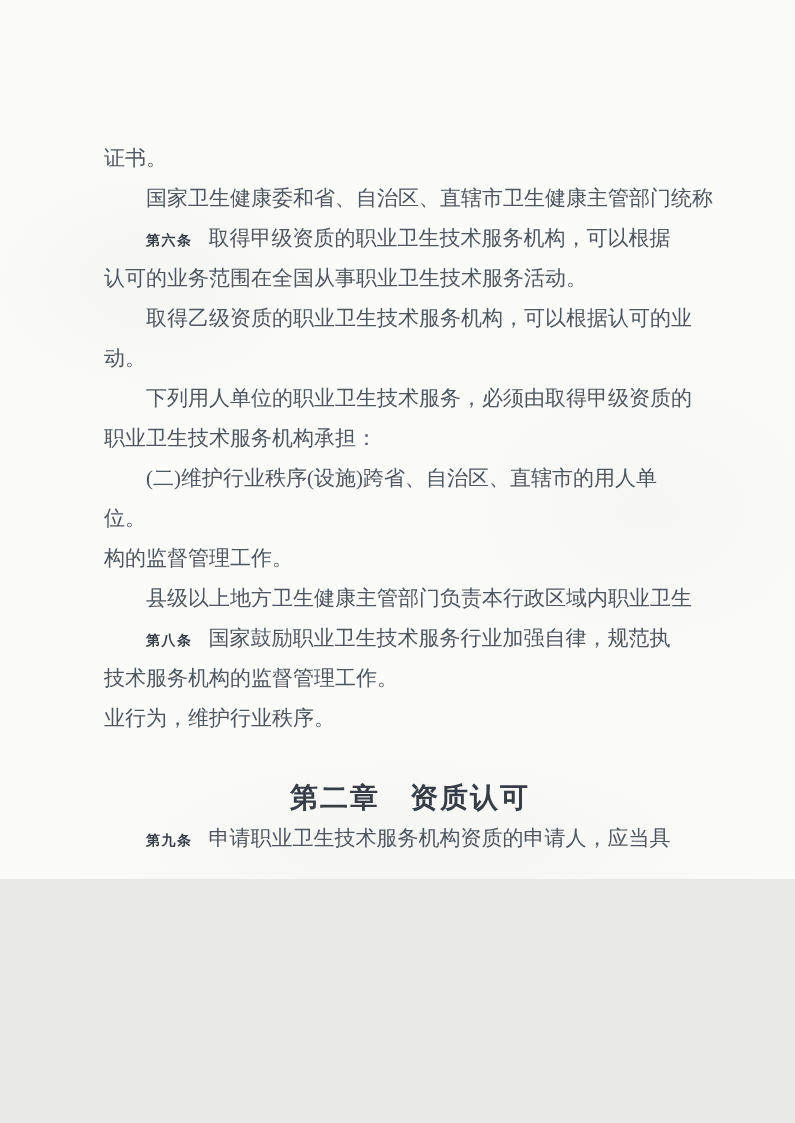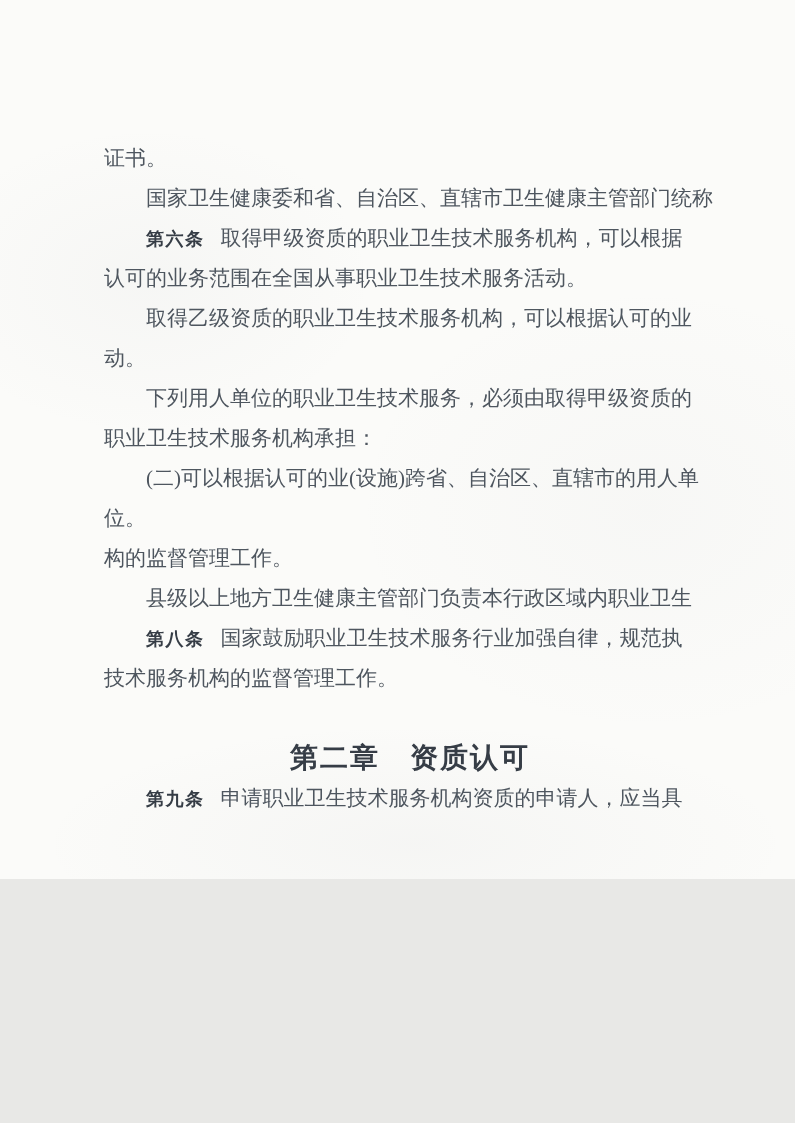--- a/index.html
+++ b/index.html
@@ -32,21 +32,21 @@
     height: 40px;
     line-height: 40px;
     font-size: 21px;
     letter-spacing: 0px;
     white-space: nowrap;
   }
   .line.indent { padding-left: 42px; }
   .term {
     font-family: "Liberation Sans", "DejaVu Sans", sans-serif;
     font-weight: 700;
-    font-size: 18px;
+    font-size: 14px;
     letter-spacing: 1.5px;
     color: #363d46;
     margin-right: 16px;
   }
   .chapter {
     margin-top: 40px;
     height: 40px;
     line-height: 40px;
     text-align: center;
     font-family: "Liberation Sans", "DejaVu Sans", sans-serif;
@@ -87,29 +87,30 @@
 
     <div class="line indent"><b class="term">第六条</b><span>取得甲级资质的职业卫生技术服务机构，可以根据</span></div>
     <div class="line"><span>认可的业务范围在全国从事职业卫生技术服务活动。</span></div>
 
     <div class="line indent"><span>取得乙级资质的职业卫生技术服务机构，可以根据认可的业</span></div>
     <div class="line"><span>动。</span></div>
 
     <div class="line indent"><span>下列用人单位的职业卫生技术服务，必须由取得甲级资质的</span></div>
     <div class="line"><span>职业卫生技术服务机构承担：</span></div>
 
-    <div class="line indent"><span>(二)可以根据认可的业(设施)跨省、自治区、直辖市的用人单</span></div>
+    <div class="line indent"><span>(二)维护行业秩序(设施)跨省、自治区、直辖市的用人单</span></div>
     <div class="line"><span>位。</span></div>
 
     <div class="line"><span>构的监督管理工作。</span></div>
 
     <div class="line indent"><span>县级以上地方卫生健康主管部门负责本行政区域内职业卫生</span></div>
     <div class="line indent"><b class="term">第八条</b><span>国家鼓励职业卫生技术服务行业加强自律，规范执</span></div>
 
     <div class="line"><span>技术服务机构的监督管理工作。</span></div>
+    <div class="line"><span>业行为，维护行业秩序。</span></div>
 
     <div class="chapter">第二章　资质认可</div>
 
     <div class="line indent"><b class="term">第九条</b><span>申请职业卫生技术服务机构资质的申请人，应当具</span></div>
 
   </div>
 
   <div class="pagenum">— 3 —</div>
 
   <div class="scan-band"></div>

